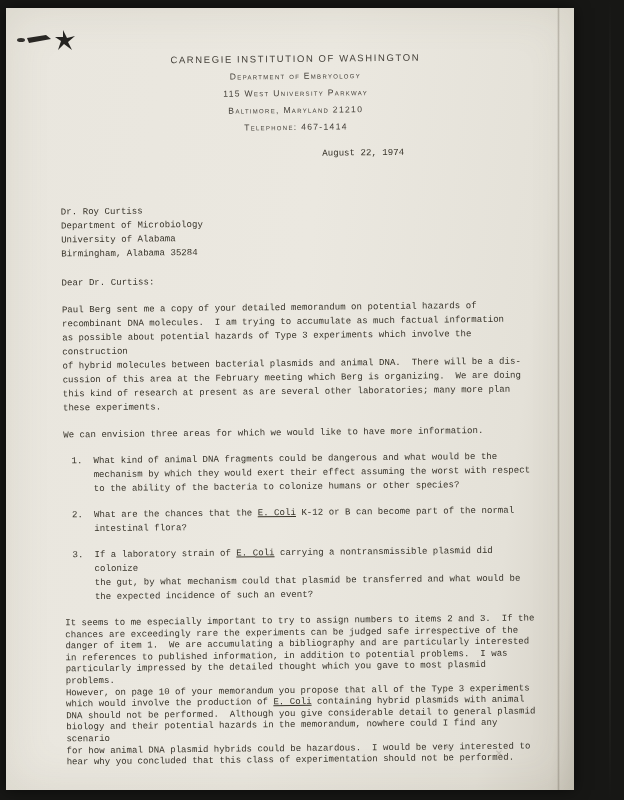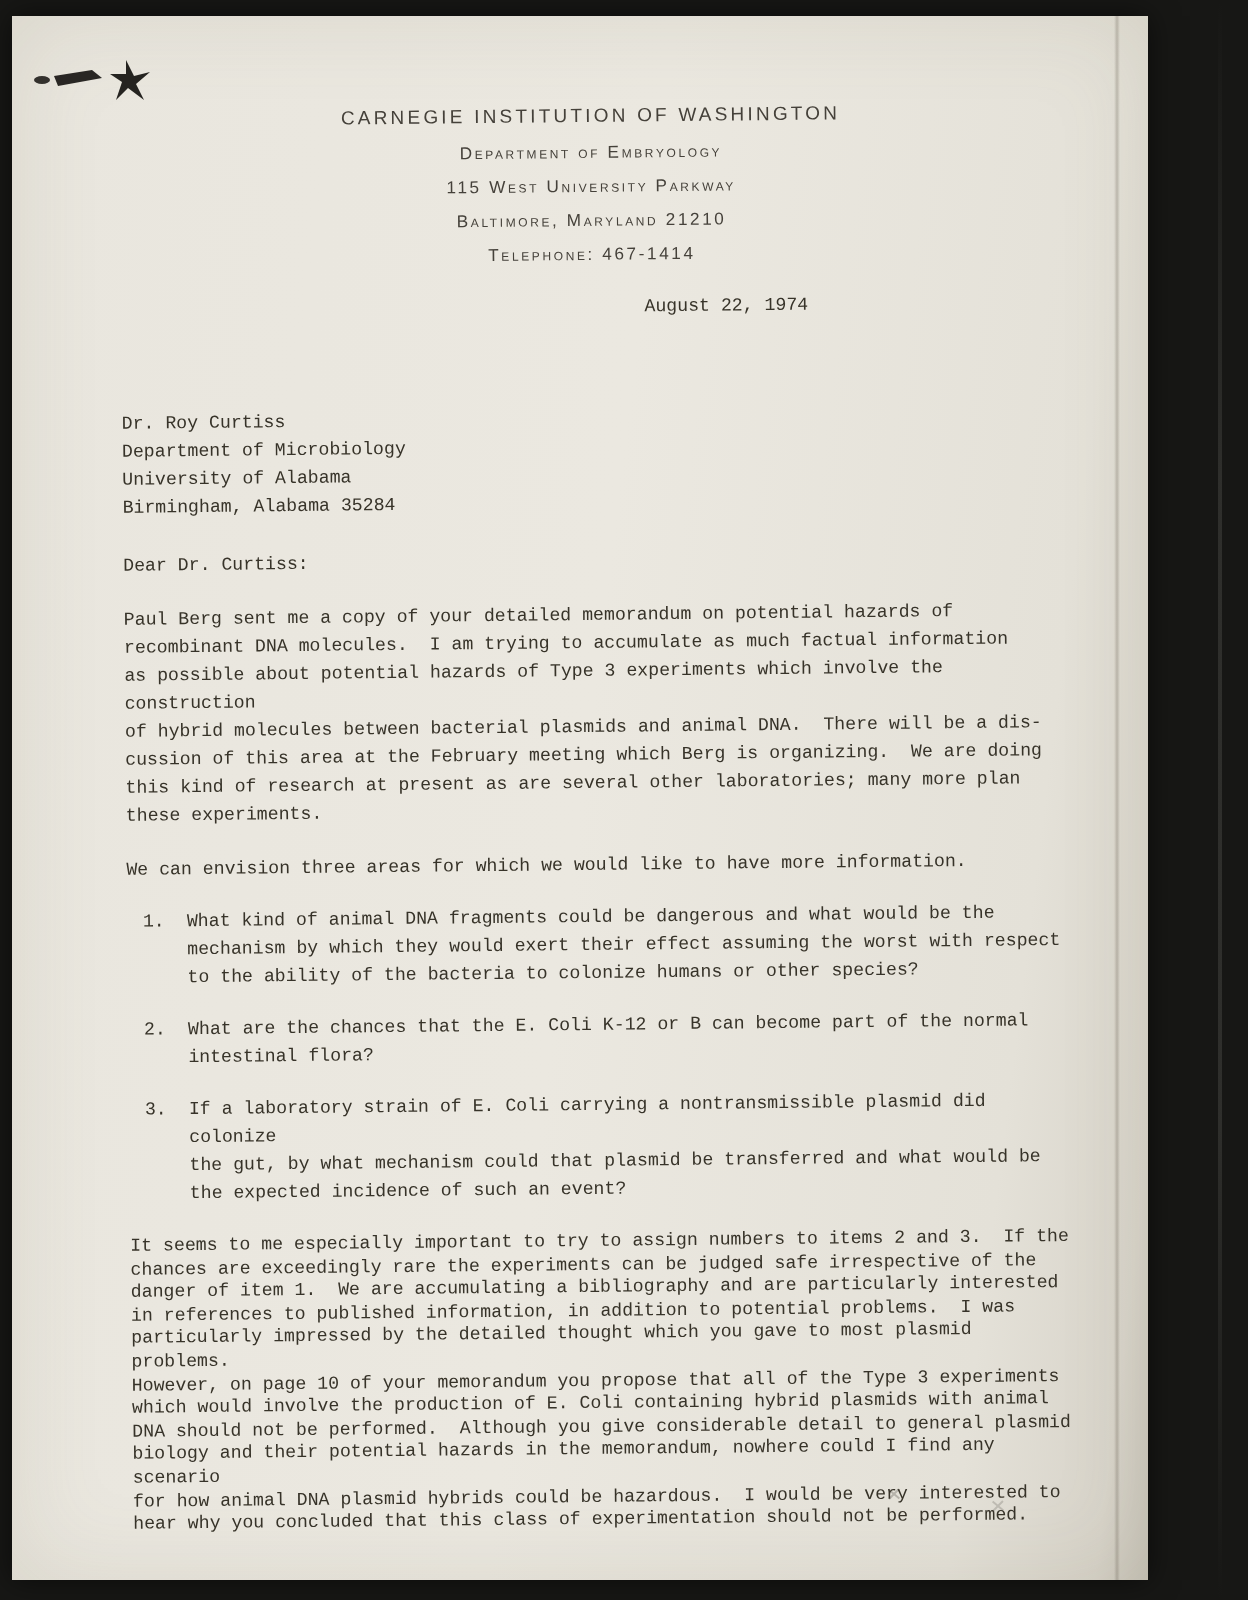--- a/index.html
+++ b/index.html
@@ -57,21 +57,21 @@
 
   .para { margin-top:13px; white-space:pre-wrap; }
 
   .list { margin-top:1px; }
   .list-item { display:flex; margin-top:12px; margin-left:8px; }
   .item-number { flex:none; width:22px; }
   .item-text { white-space:pre-wrap; }
 
   .closing { margin-top:13px; line-height:11.6px; white-space:pre-wrap; }
 
-  .u { text-underline-offset:1px; }
+  .u { text-decoration:underline; text-underline-offset:1px; }
 </style>
 </head>
 <body>
 
 <div class="bg-edge-line"></div>
 
 <div class="paper">
 
   <svg class="artifact" width="64" height="28" viewBox="0 0 64 28">
     <ellipse cx="5" cy="16" rx="4" ry="2" fill="#14120f" opacity="0.85"></ellipse>

